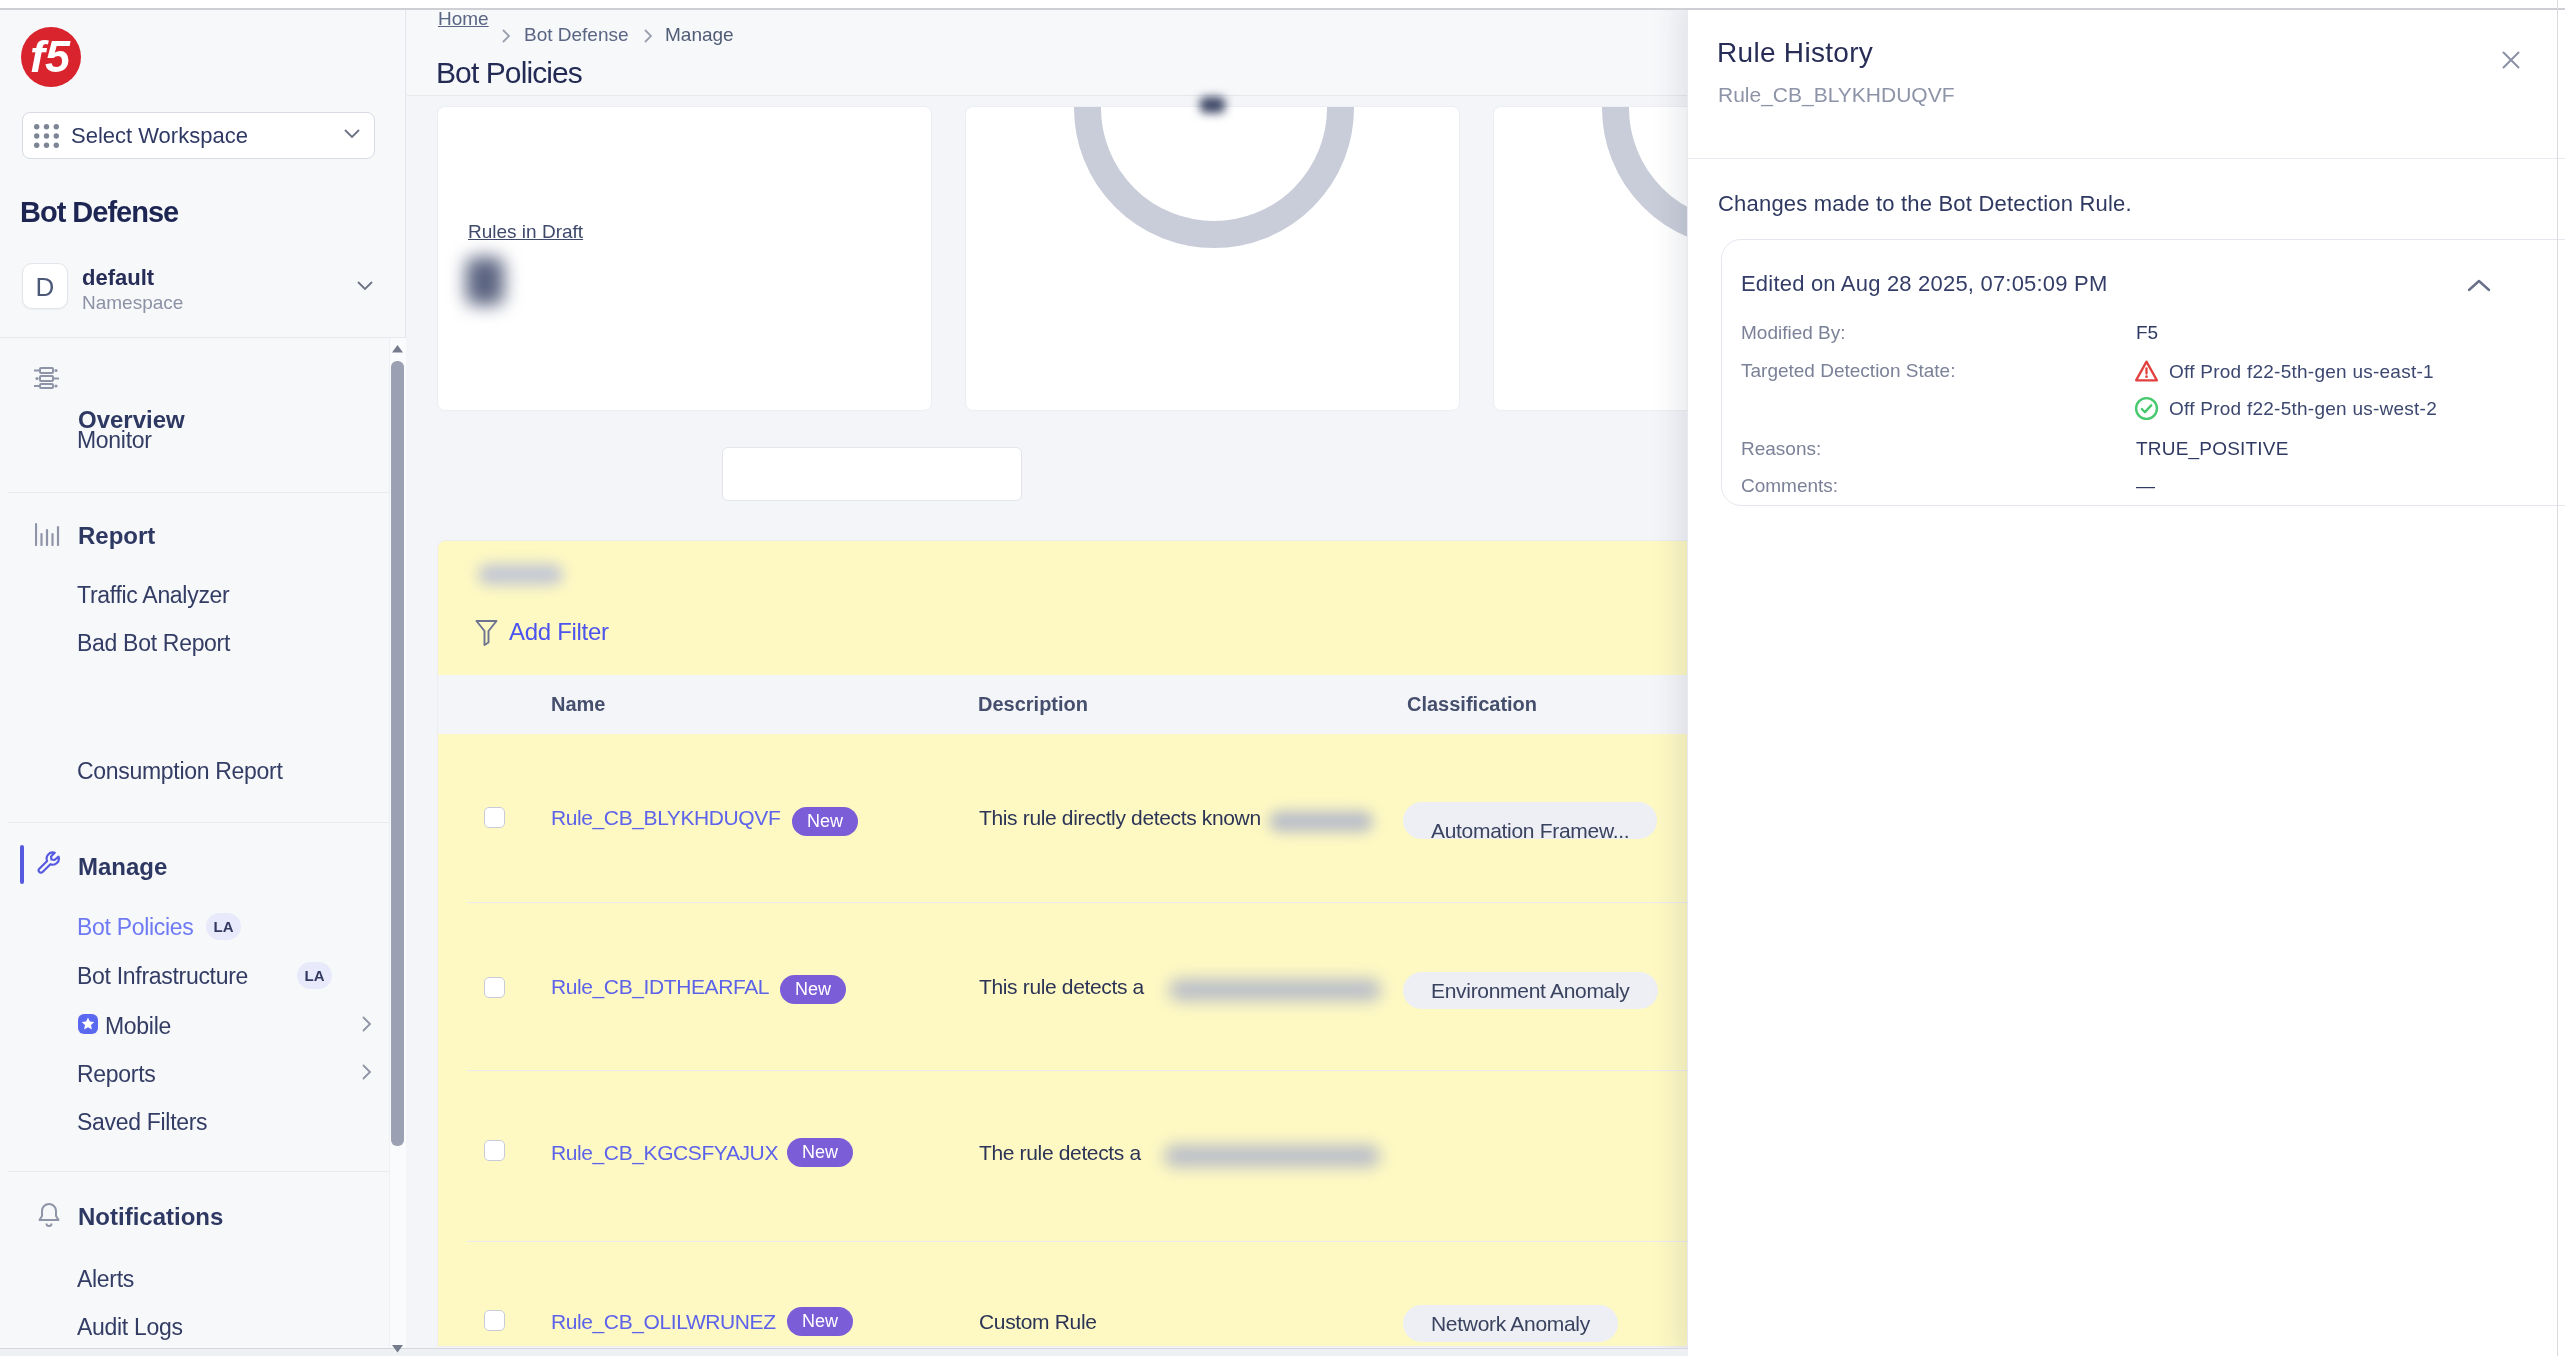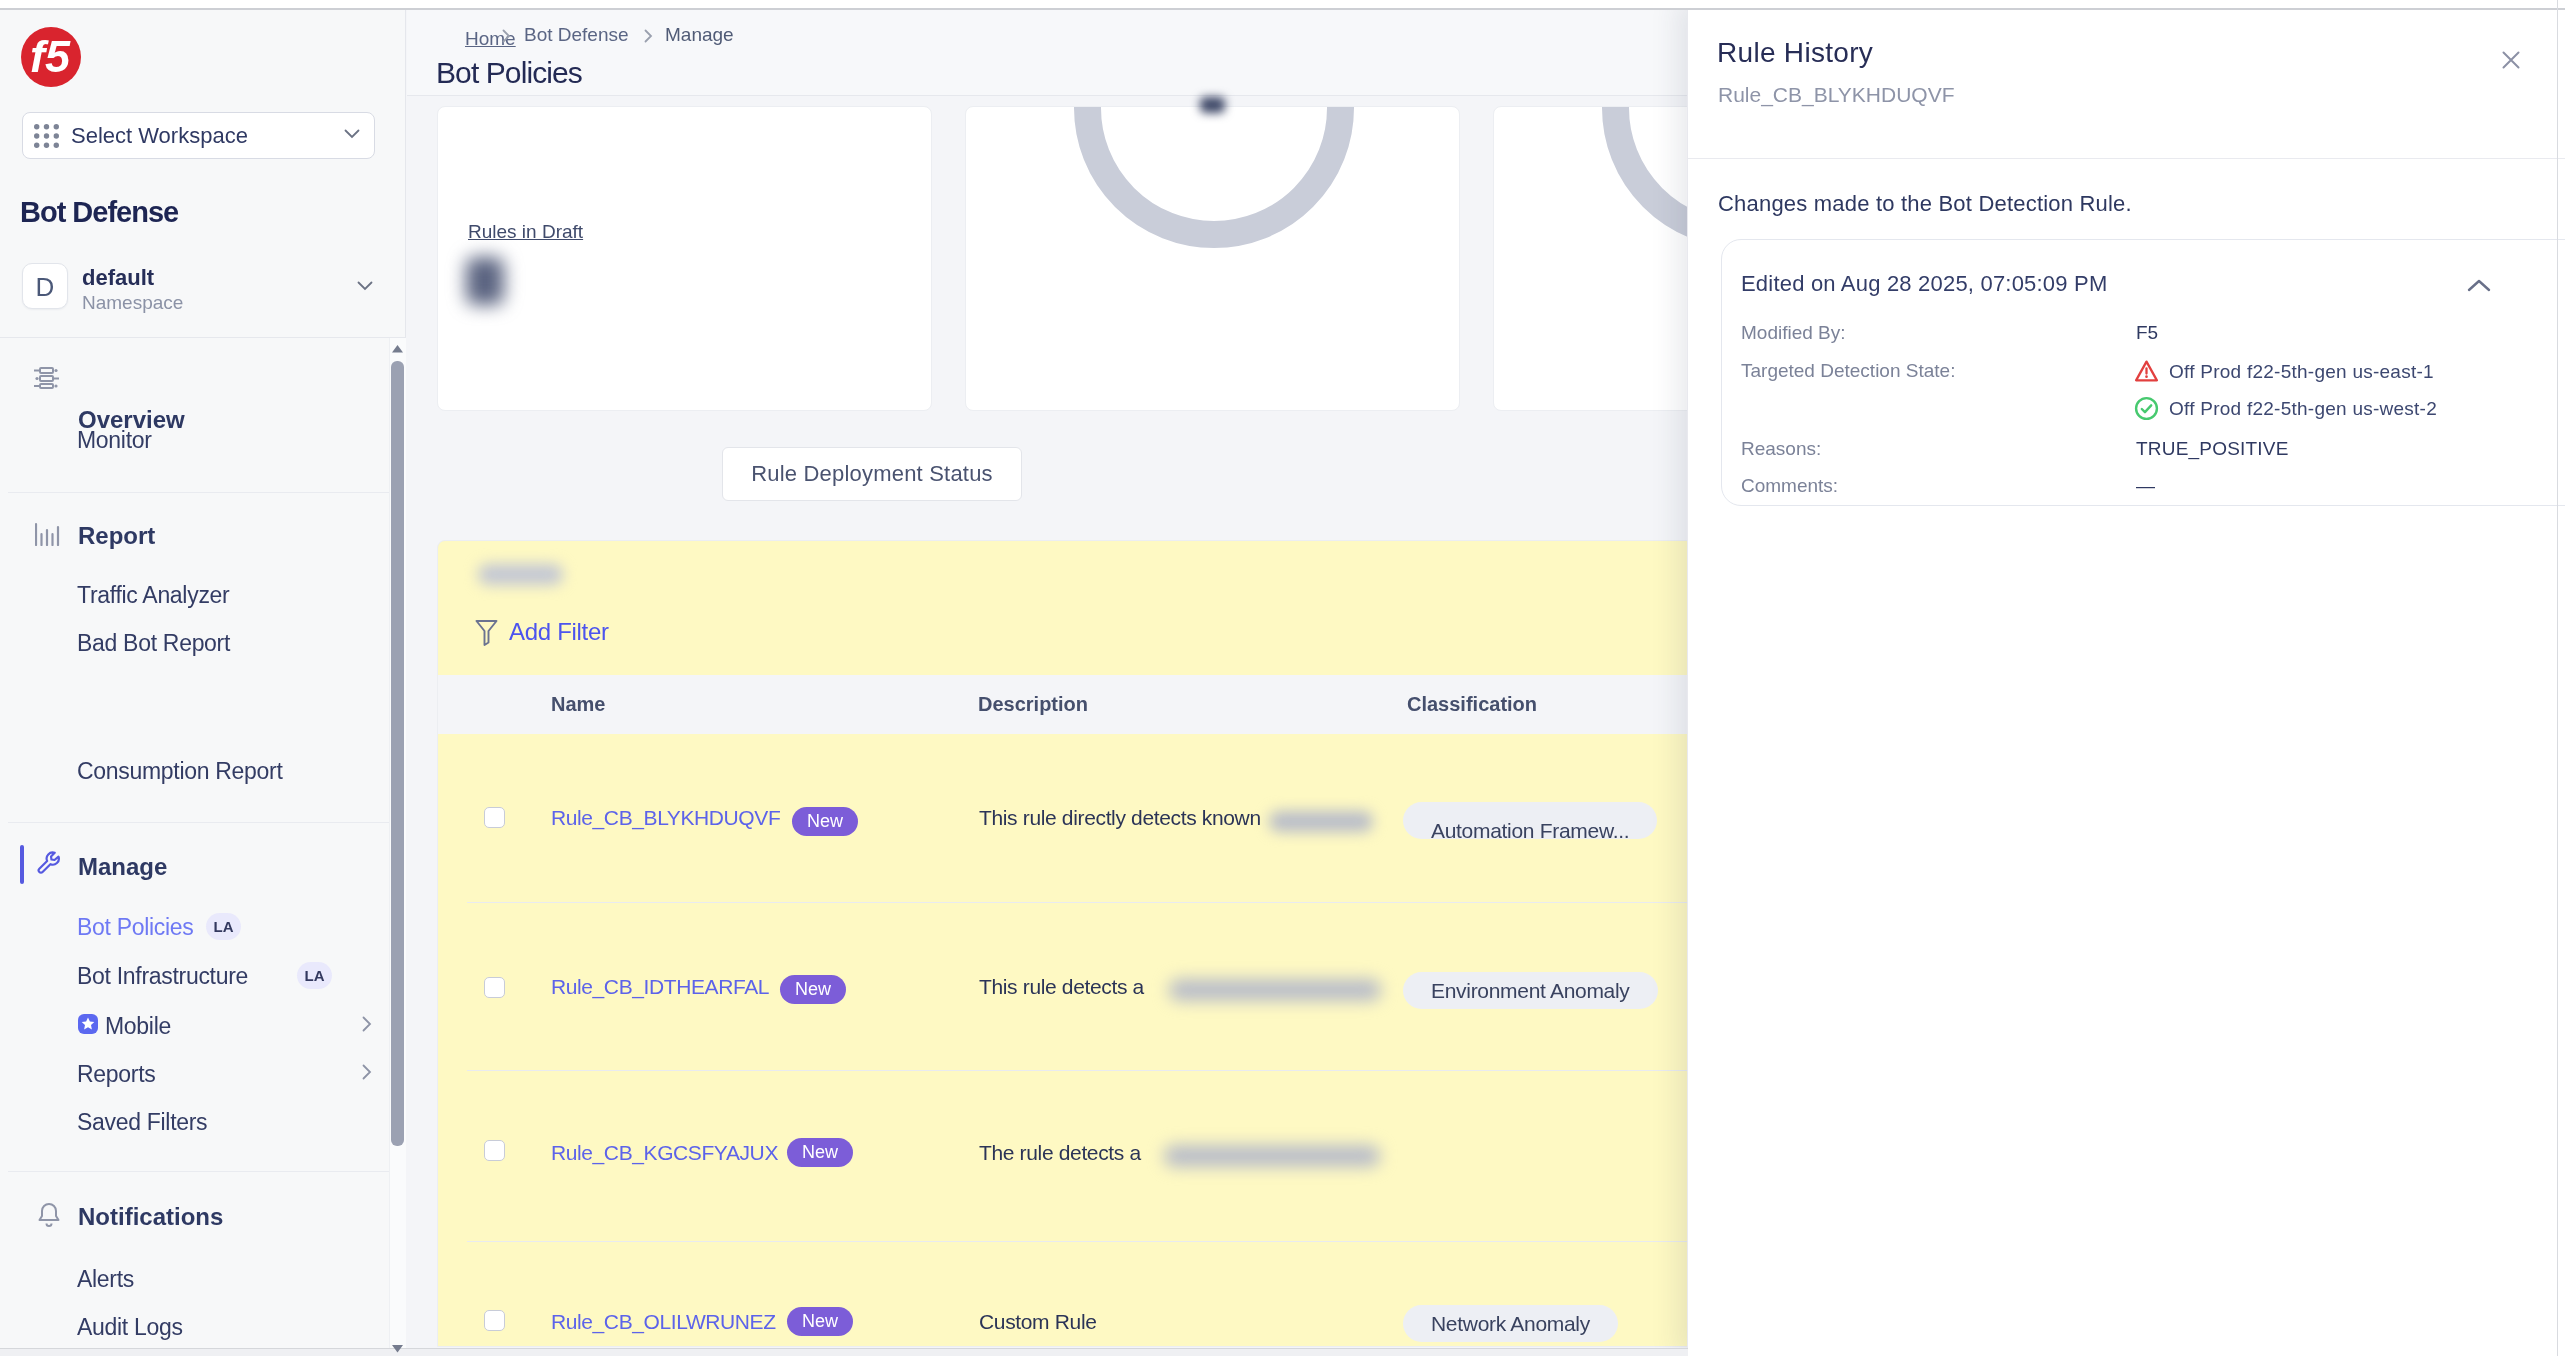--- a/index.html
+++ b/index.html
@@ -119,21 +119,21 @@
     </svg>
   <div class="abs" style="left:391px;top:361px;width:13px;height:785px;background:#9ba1b2;border-radius:6px;"></div>
   <svg class="abs" style="left:391px;top:1343px;z-index:45;" width="13" height="10" viewBox="0 0 13 10">
       <path d="M6.5 9.5 L12 2 H1 Z" fill="#757c8e"></path>
     </svg>
 </div>
 
 <div class="abs" id="main" style="left:407px;top:0;width:2158px;height:1356px;background:#f4f5f8;">
 
   <div class="abs" style="left:0;top:0;width:2158px;height:96px;background:#f7f8fa;border-bottom:1px solid #e6e8ed;"></div>
-  <div class="abs" style="left:31px;top:28px;font-size:19px;color:#5a6584;margin-left:27px;"><span style="text-decoration:underline;">Home</span></div>
+  <div class="abs" style="left:31px;top:8px;font-size:19px;color:#5a6584;"><span style="text-decoration:underline;">Home</span></div>
   <svg class="abs" style="left:95px;top:29px;" width="9" height="14" viewBox="0 0 9 14">
       <path d="M1.5 1.5 L7 7 L1.5 12.5" fill="none" stroke="#9aa0ae" stroke-width="1.8" stroke-linecap="round"></path>
     </svg>
   <div class="abs" style="left:117px;top:24px;font-size:19px;color:#5a6584;">Bot Defense</div>
   <svg class="abs" style="left:237px;top:29px;" width="9" height="14" viewBox="0 0 9 14">
       <path d="M1.5 1.5 L7 7 L1.5 12.5" fill="none" stroke="#9aa0ae" stroke-width="1.8" stroke-linecap="round"></path>
     </svg>
   <div class="abs" style="left:258px;top:24px;font-size:19px;color:#505b76;">Manage</div>
   <div class="abs" style="left:29px;top:56px;font-size:30px;letter-spacing:-0.9px;color:#232a54;">Bot Policies</div>
 
@@ -142,21 +142,20 @@
     <div class="abs" style="left:108px;top:-139px;width:280px;height:280px;border-radius:50%;border:27px solid #c9cdd9;"></div>
   </div>
   <div class="abs" style="left:793px;top:97px;width:25px;height:16px;background:#3f4968;border-radius:5px;filter:blur(5px);"></div>
   <div class="abs" style="left:1086px;top:106px;width:495px;height:305px;background:#ffffff;border:1px solid #eceef2;border-radius:8px;overflow:hidden;">
     <div class="abs" style="left:108px;top:-139px;width:280px;height:280px;border-radius:50%;border:27px solid #c9cdd9;"></div>
   </div>
   <div class="abs" style="left:61px;top:221px;font-size:19px;color:#3f4a6b;text-decoration:underline;">Rules in Draft</div>
   <div class="abs" style="left:59px;top:257px;width:38px;height:48px;background:#5a6380;border-radius:9px;filter:blur(9px);"></div>
 
   <div class="abs" style="left:315px;top:447px;width:300px;height:54px;background:#ffffff;border:1px solid #e3e5ea;border-radius:6px;"></div>
-  <div class="abs" style="left:315px;top:447px;width:300px;height:54px;text-align:center;line-height:54px;font-size:22px;letter-spacing:0.2px;color:#4a5370;">Rule Deployment Status</div>
 
   <div class="abs" style="left:30px;top:540px;width:2128px;height:807px;background:#fef9c3;border:1px solid #eceef2;border-radius:8px 8px 0 0;">
 
     <div class="abs" style="left:40px;top:23px;width:85px;height:21px;background:#c3c7d4;border-radius:10px;filter:blur(7px);"></div>
 
     <svg class="abs" style="left:36px;top:78px;" width="25" height="27" viewBox="0 0 25 27">
       <path d="M2.5 2 h20 l-8 10 v11.5 l-4 2.5 v-14 z" fill="none" stroke="#6b7390" stroke-width="1.9" stroke-linejoin="round"></path>
     </svg>
     <div class="abs" style="left:71px;top:77px;font-size:24px;letter-spacing:-0.3px;color:#4c54ee;">Add Filter</div>
 

